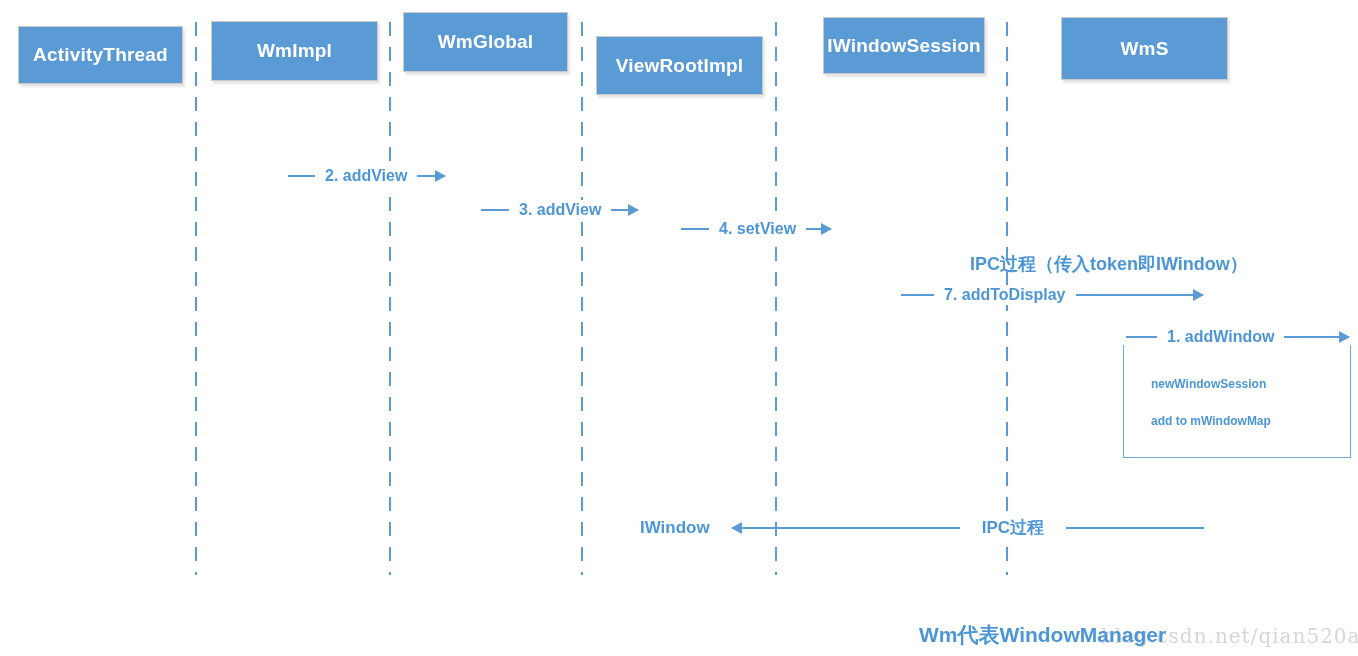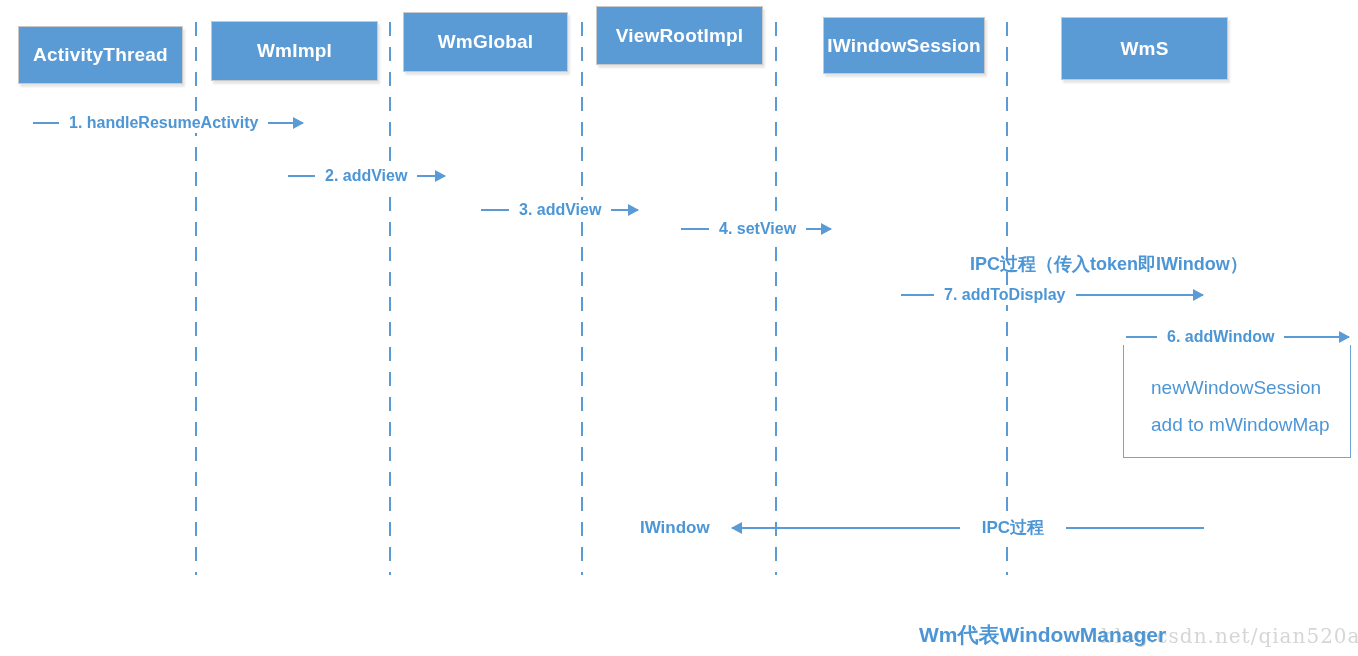--- a/index.html
+++ b/index.html
@@ -70,21 +70,21 @@
     white-space:nowrap;z-index:4;
   }
   
   .note-box{
     position:absolute;left:1115px;top:345px;width:226px;height:112px;
     border:1px solid #6fa7dd;border-top:none;
     z-index:2;background:transparent;
   }
   .note-line{
     position:absolute;left:27px;
-    color:var(--text-blue);font-weight:normal;font-size:19px;
+    color:var(--text-blue);font-weight:bold;font-size:12px;
     white-space:nowrap;
   }
   .note-line.l1{top:32px;}
   .note-line.l2{top:69px;}
   
   .return-row{
     position:absolute;left:630px;top:518px;width:566px;height:20px;
     display:flex;align-items:center;gap:20px;z-index:4;
   }
   .return-row .seg.mid{flex:none;width:228px;}
@@ -115,35 +115,30 @@
 
   <div class="pbox" style="left:10px;top:26px;width:163px;height:56px">
     <span>ActivityThread</span>
   </div>
   <div class="pbox" style="left:203px;top:21px;width:165px;height:58px">
     <span>WmImpl</span>
   </div>
   <div class="pbox" style="left:395px;top:12px;width:163px;height:58px">
     <span>WmGlobal</span>
   </div>
-  <div class="pbox" style="left:588px;top:6px;width:165px;height:57px">
+  <div class="pbox" style="left:588px;top:36px;width:165px;height:57px">
     <span>ViewRootImpl</span>
   </div>
   <div class="pbox" style="left:815px;top:17px;width:160px;height:55px">
     <span>IWindowSession</span>
   </div>
   <div class="pbox" style="left:1053px;top:17px;width:165px;height:61px">
     <span>WmS</span>
   </div>
 
-  <div class="msg" style="left:25px;top:113px;width:270px">
-    <span class="seg lead" style="width:26px"></span>
-    <span class="msg-label">1. handleResumeActivity</span>
-    <span class="seg tail arrow-r"></span>
-  </div>
 
   <div class="msg" style="left:280px;top:166px;width:157px">
     <span class="seg lead" style="width:27px"></span>
     <span class="msg-label">2. addView</span>
     <span class="seg tail arrow-r"></span>
   </div>
 
   <div class="msg" style="left:473px;top:200px;width:157px">
     <span class="seg lead" style="width:28px"></span>
     <span class="msg-label">3. addView</span>
@@ -159,21 +154,21 @@
   <div class="ipc-note">IPC过程（传入token即IWindow）</div>
 
   <div class="msg" style="left:893px;top:285px;width:302px">
     <span class="seg lead" style="width:33px"></span>
     <span class="msg-label">7. addToDisplay</span>
     <span class="seg tail arrow-r"></span>
   </div>
 
   <div class="msg" style="left:1118px;top:327px;width:223px">
     <span class="seg lead" style="width:31px"></span>
-    <span class="msg-label">6. addWindow</span>
+    <span class="msg-label">1. addWindow</span>
     <span class="seg tail arrow-r"></span>
   </div>
 
   <div class="note-box">
     <div class="note-line l1">newWindowSession</div>
     <div class="note-line l2">add to mWindowMap</div>
   </div>
 
   <div class="return-row">
     <span class="msg-label big-label">IWindow</span>

